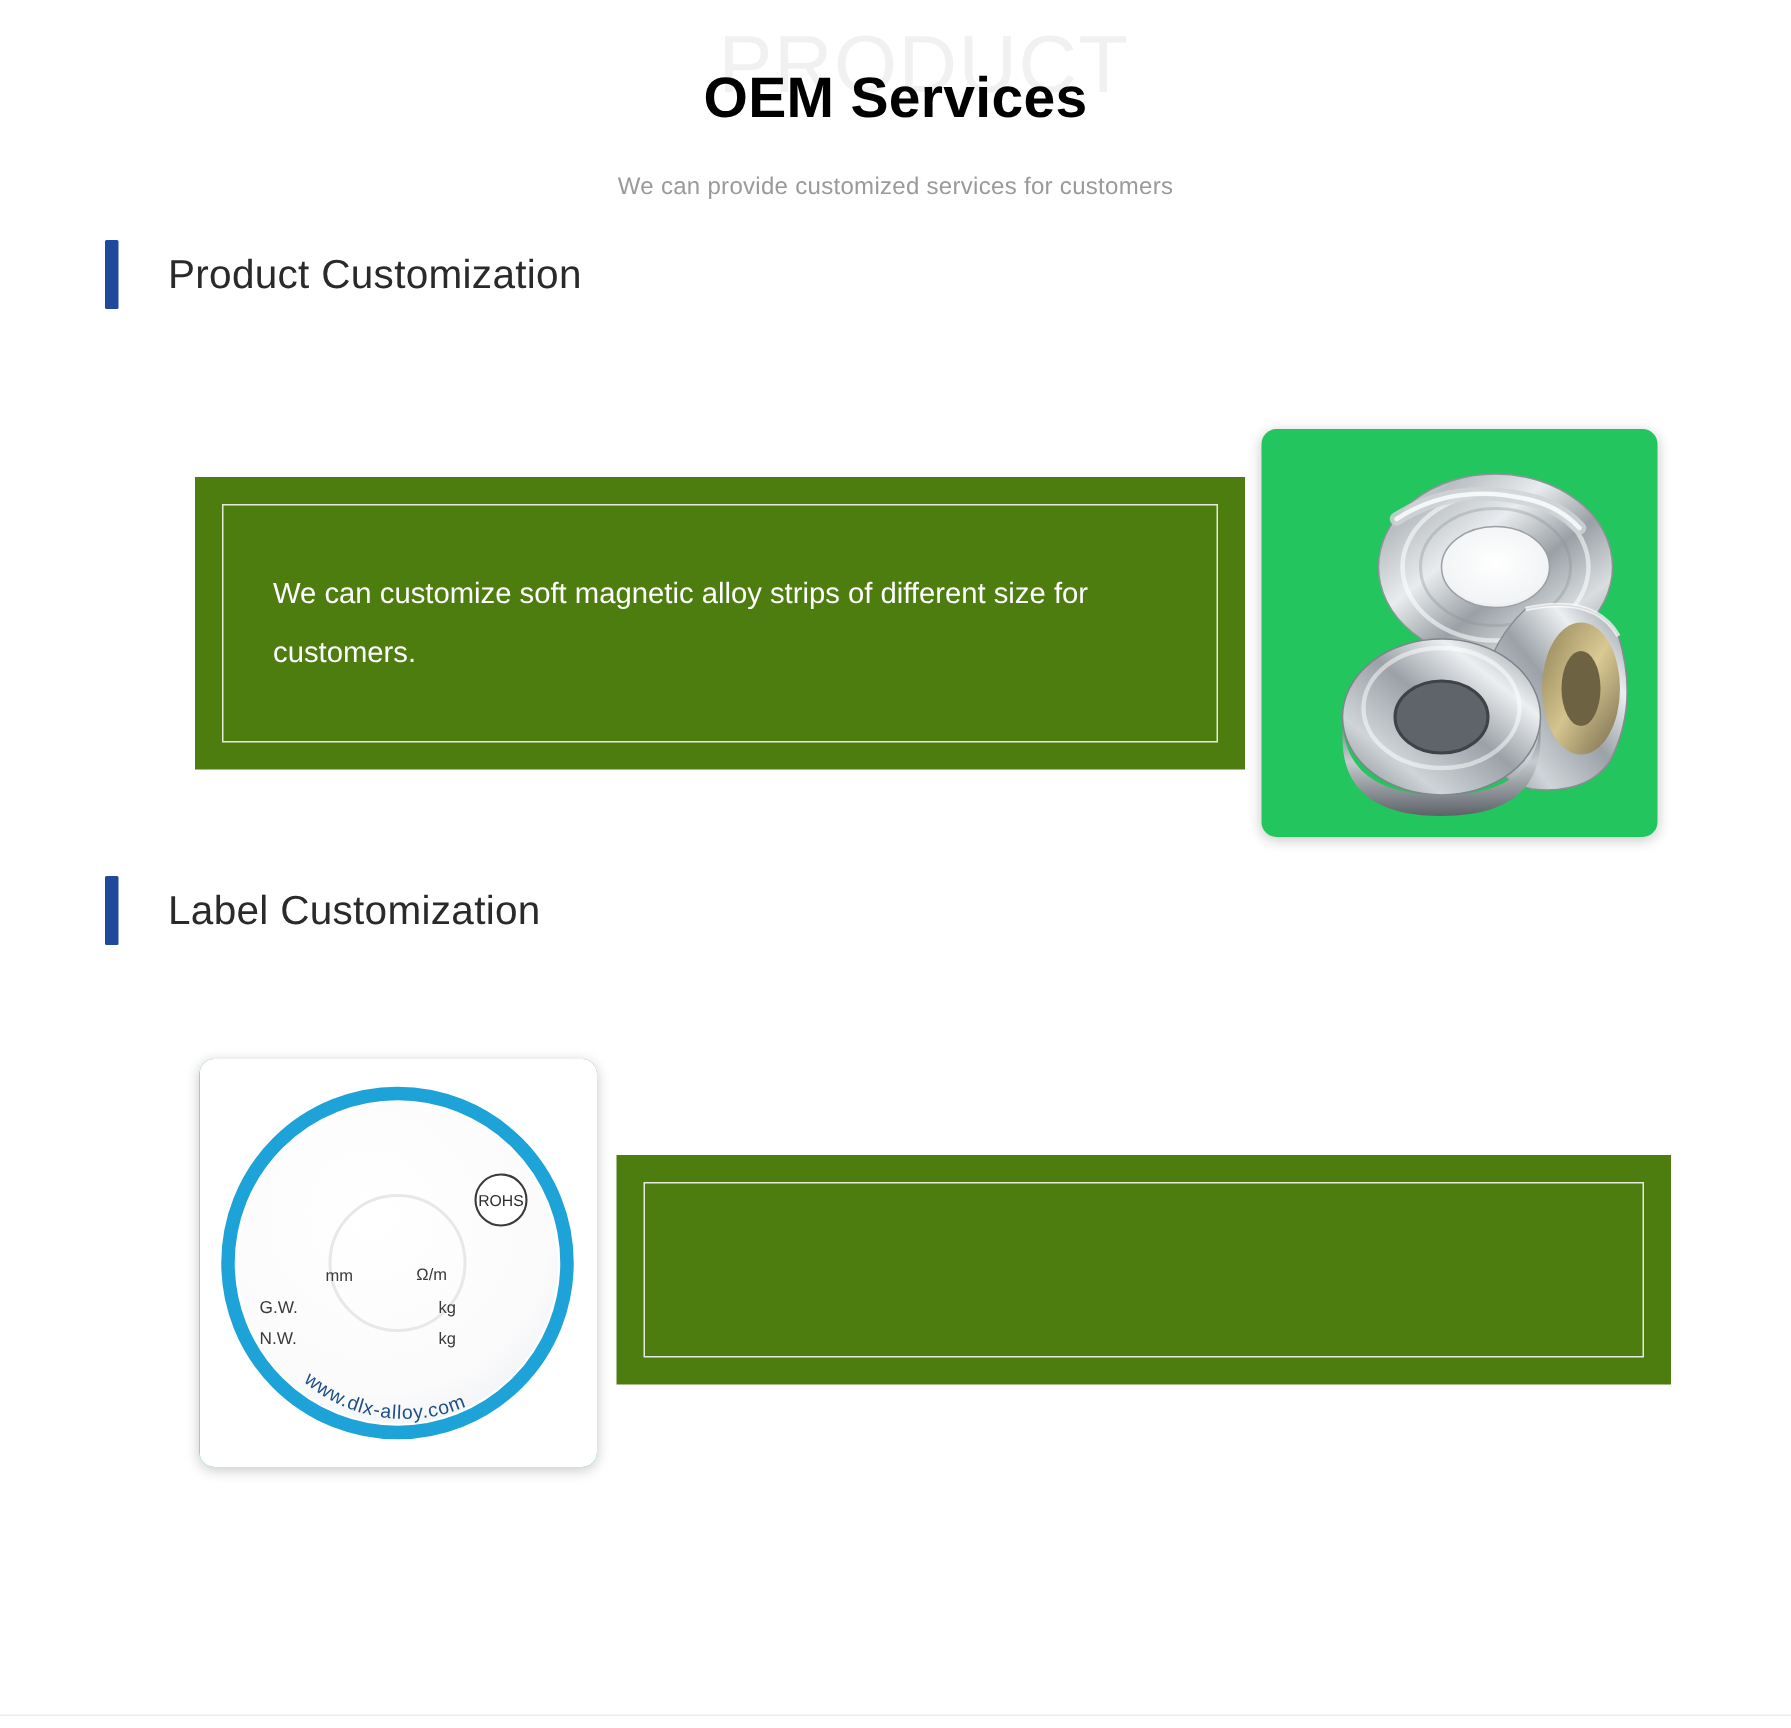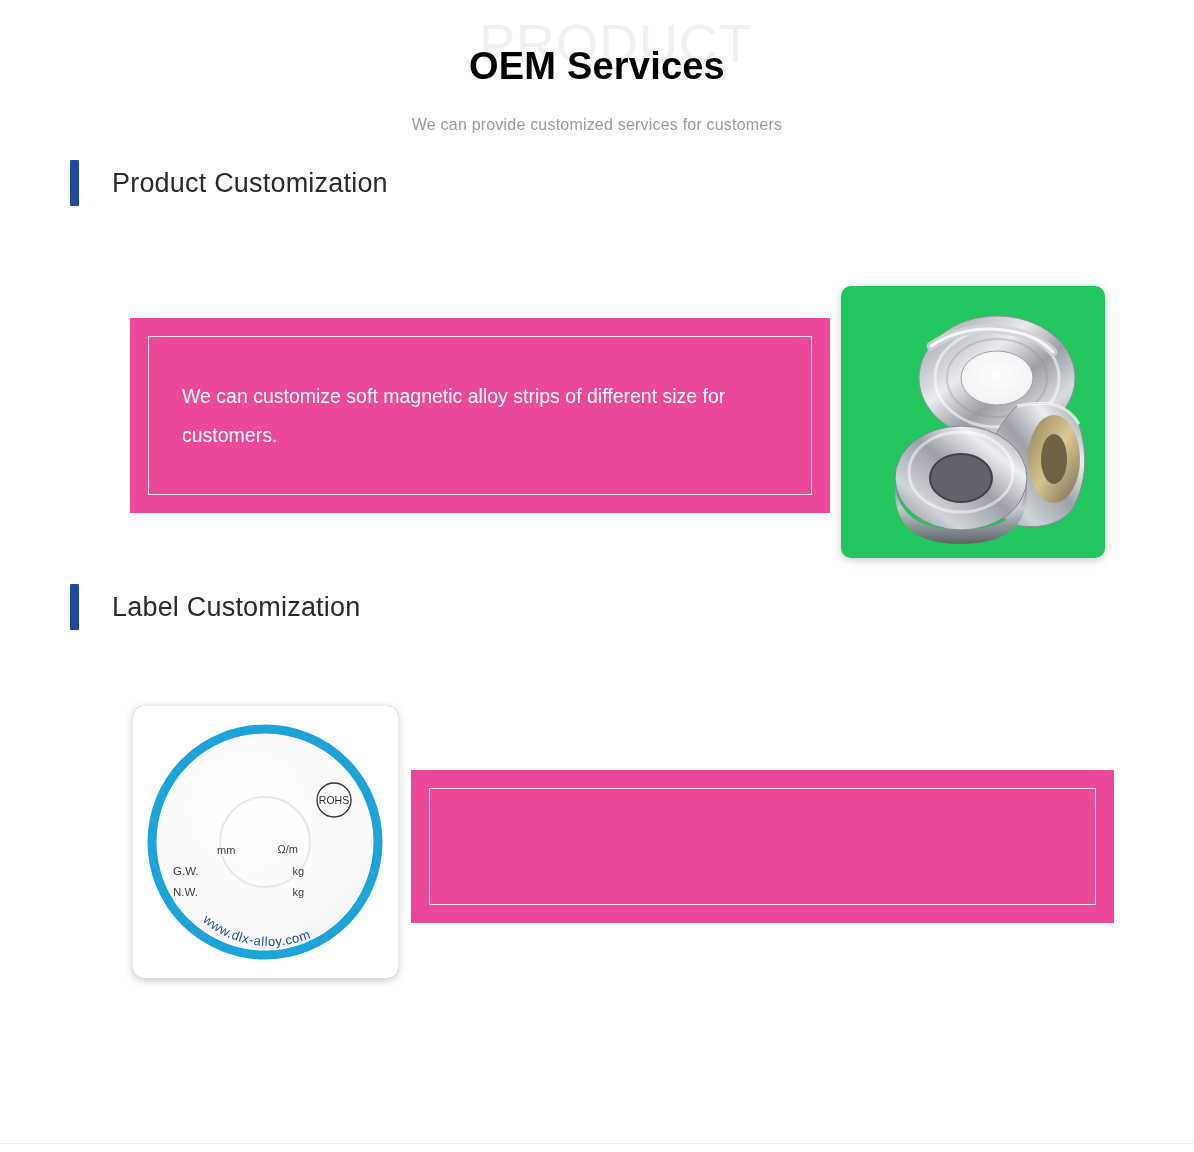--- a/index.html
+++ b/index.html
@@ -70,21 +70,21 @@
     font-weight: normal;
     letter-spacing: 0.2px;
   }
 
   
   .block-1 { position: relative; margin-top: 78px; height: 300px; }
   .block-2 { position: relative; margin-top: 82px; height: 300px; }
 
   .blue-panel {
     position: absolute;
-    background: #ec4899;
+    background: #4d7c0f;
     display: flex;
     align-items: center;
   }
   .blue-panel .inner-frame {
     position: absolute;
     top: 18px;
     left: 18px;
     right: 18px;
     bottom: 18px;
     border: 1px solid rgba(255,255,255,0.85);

